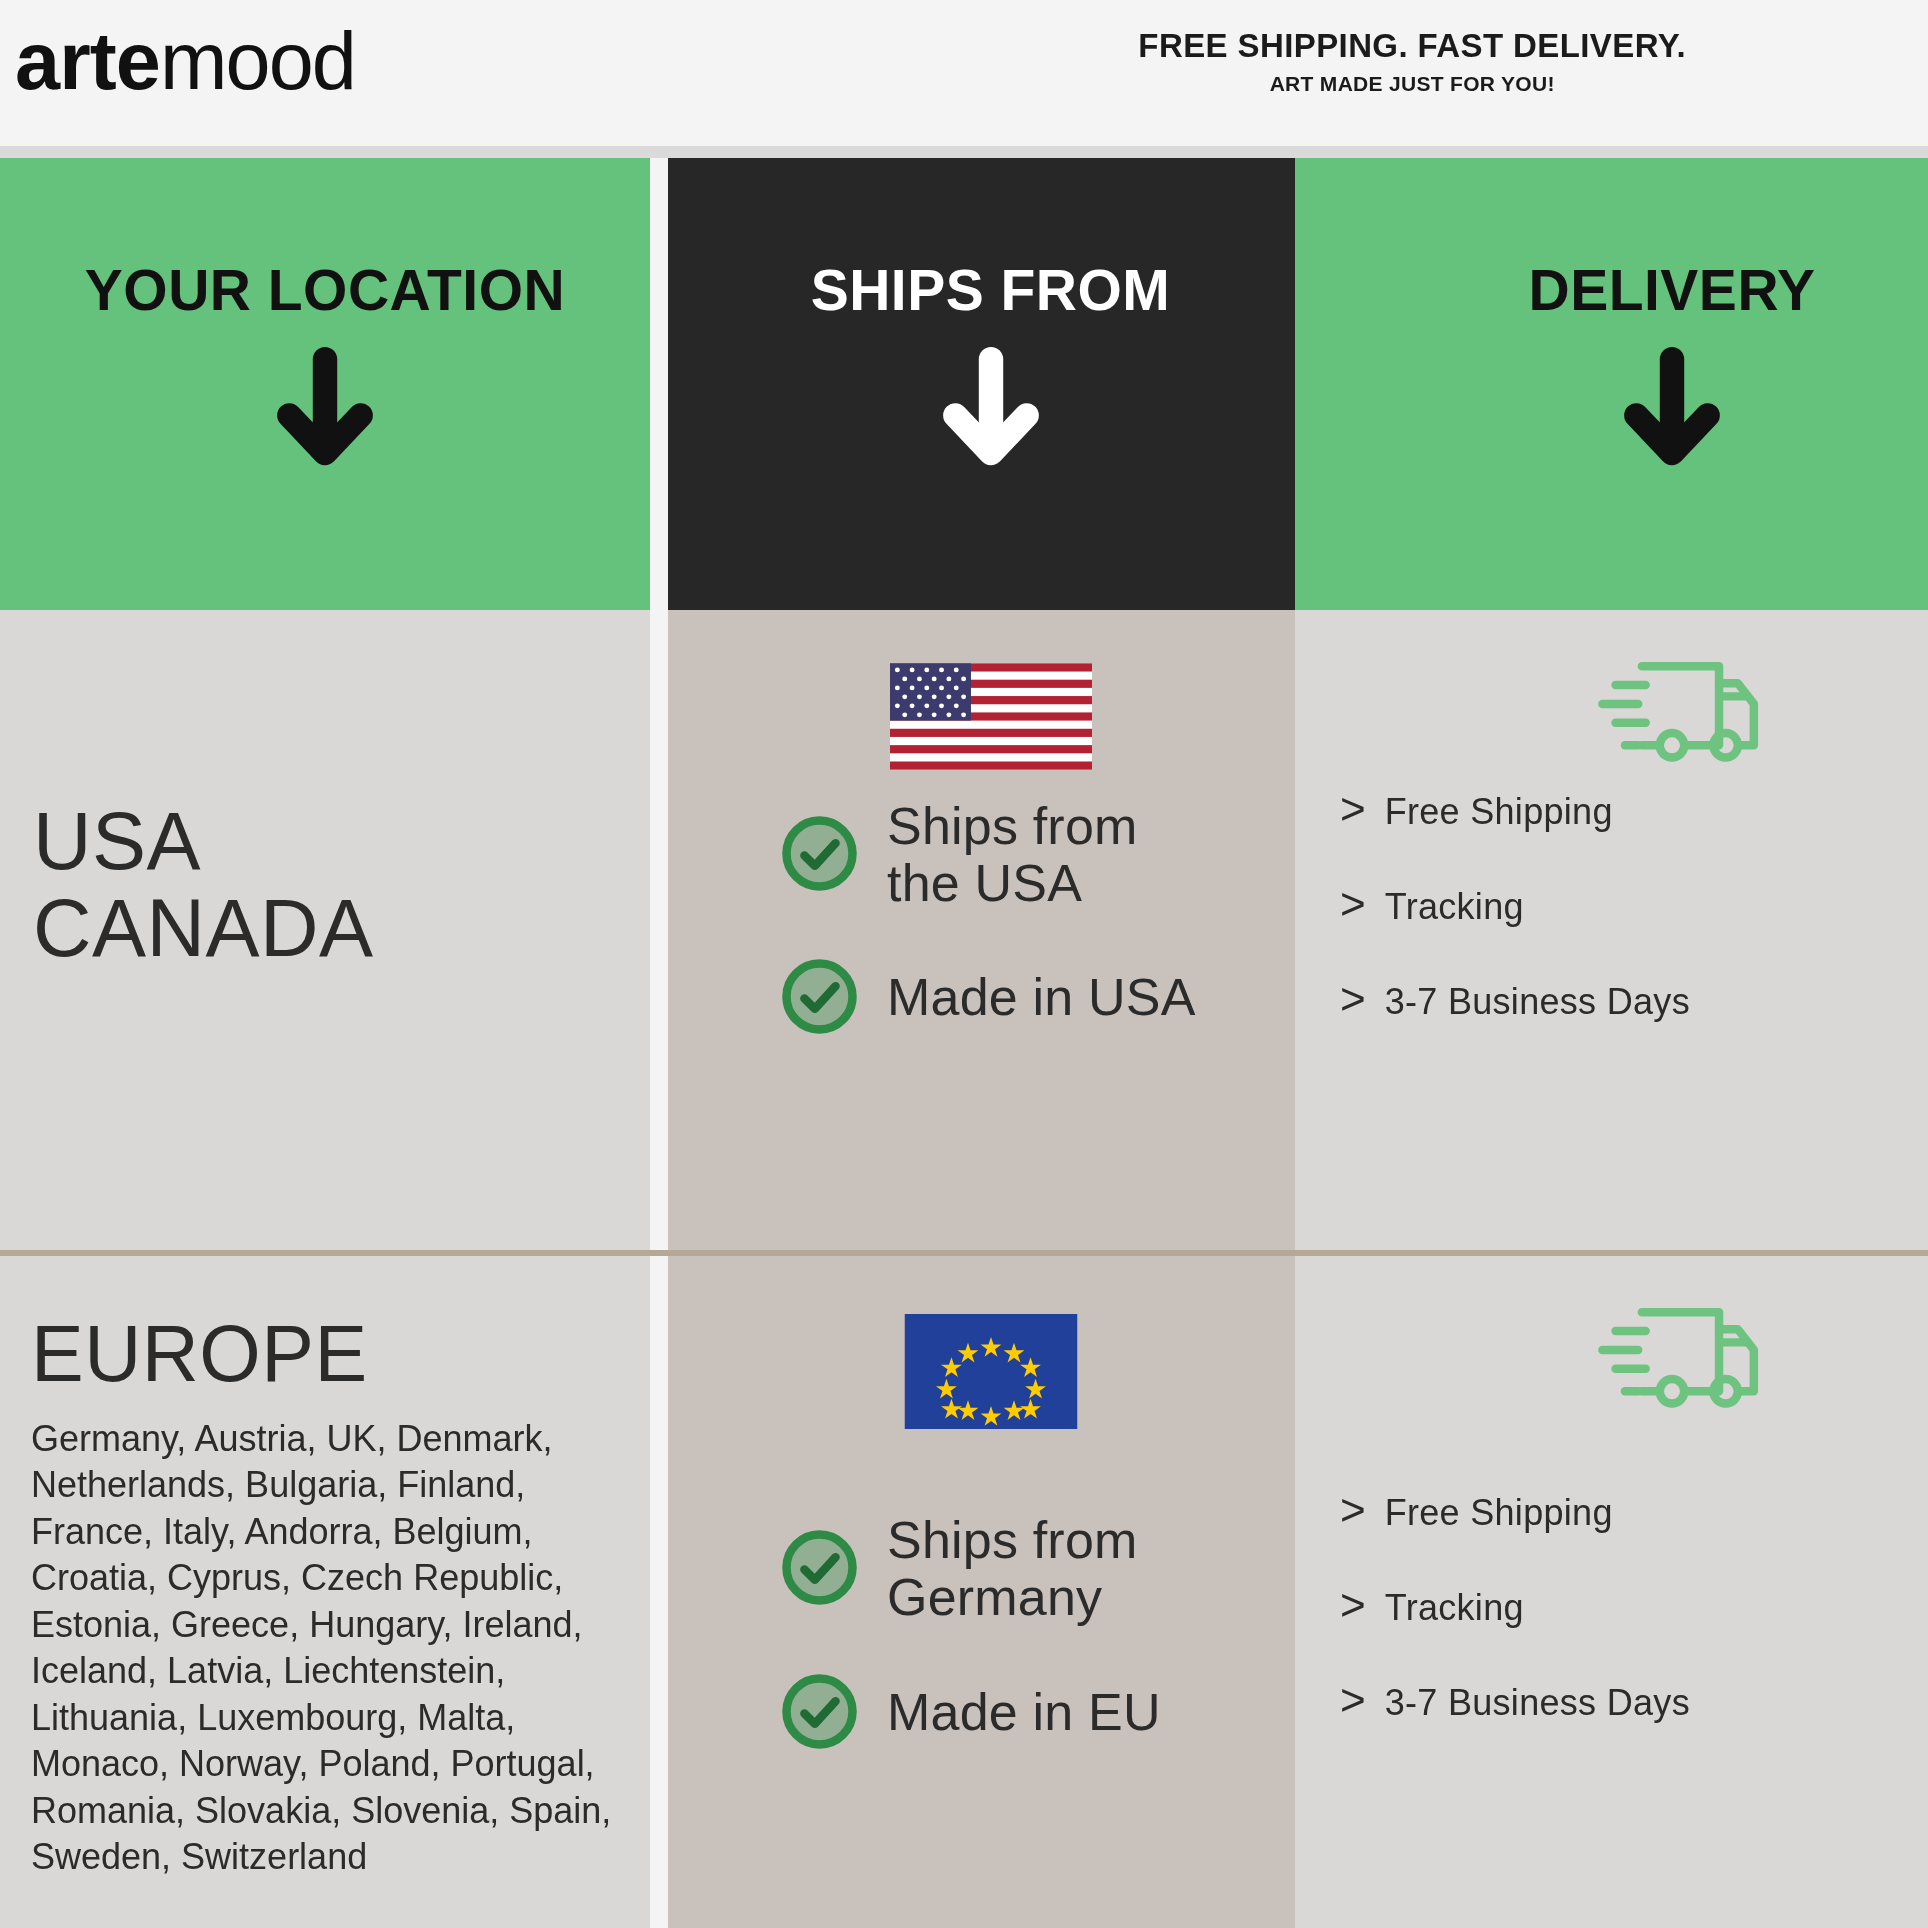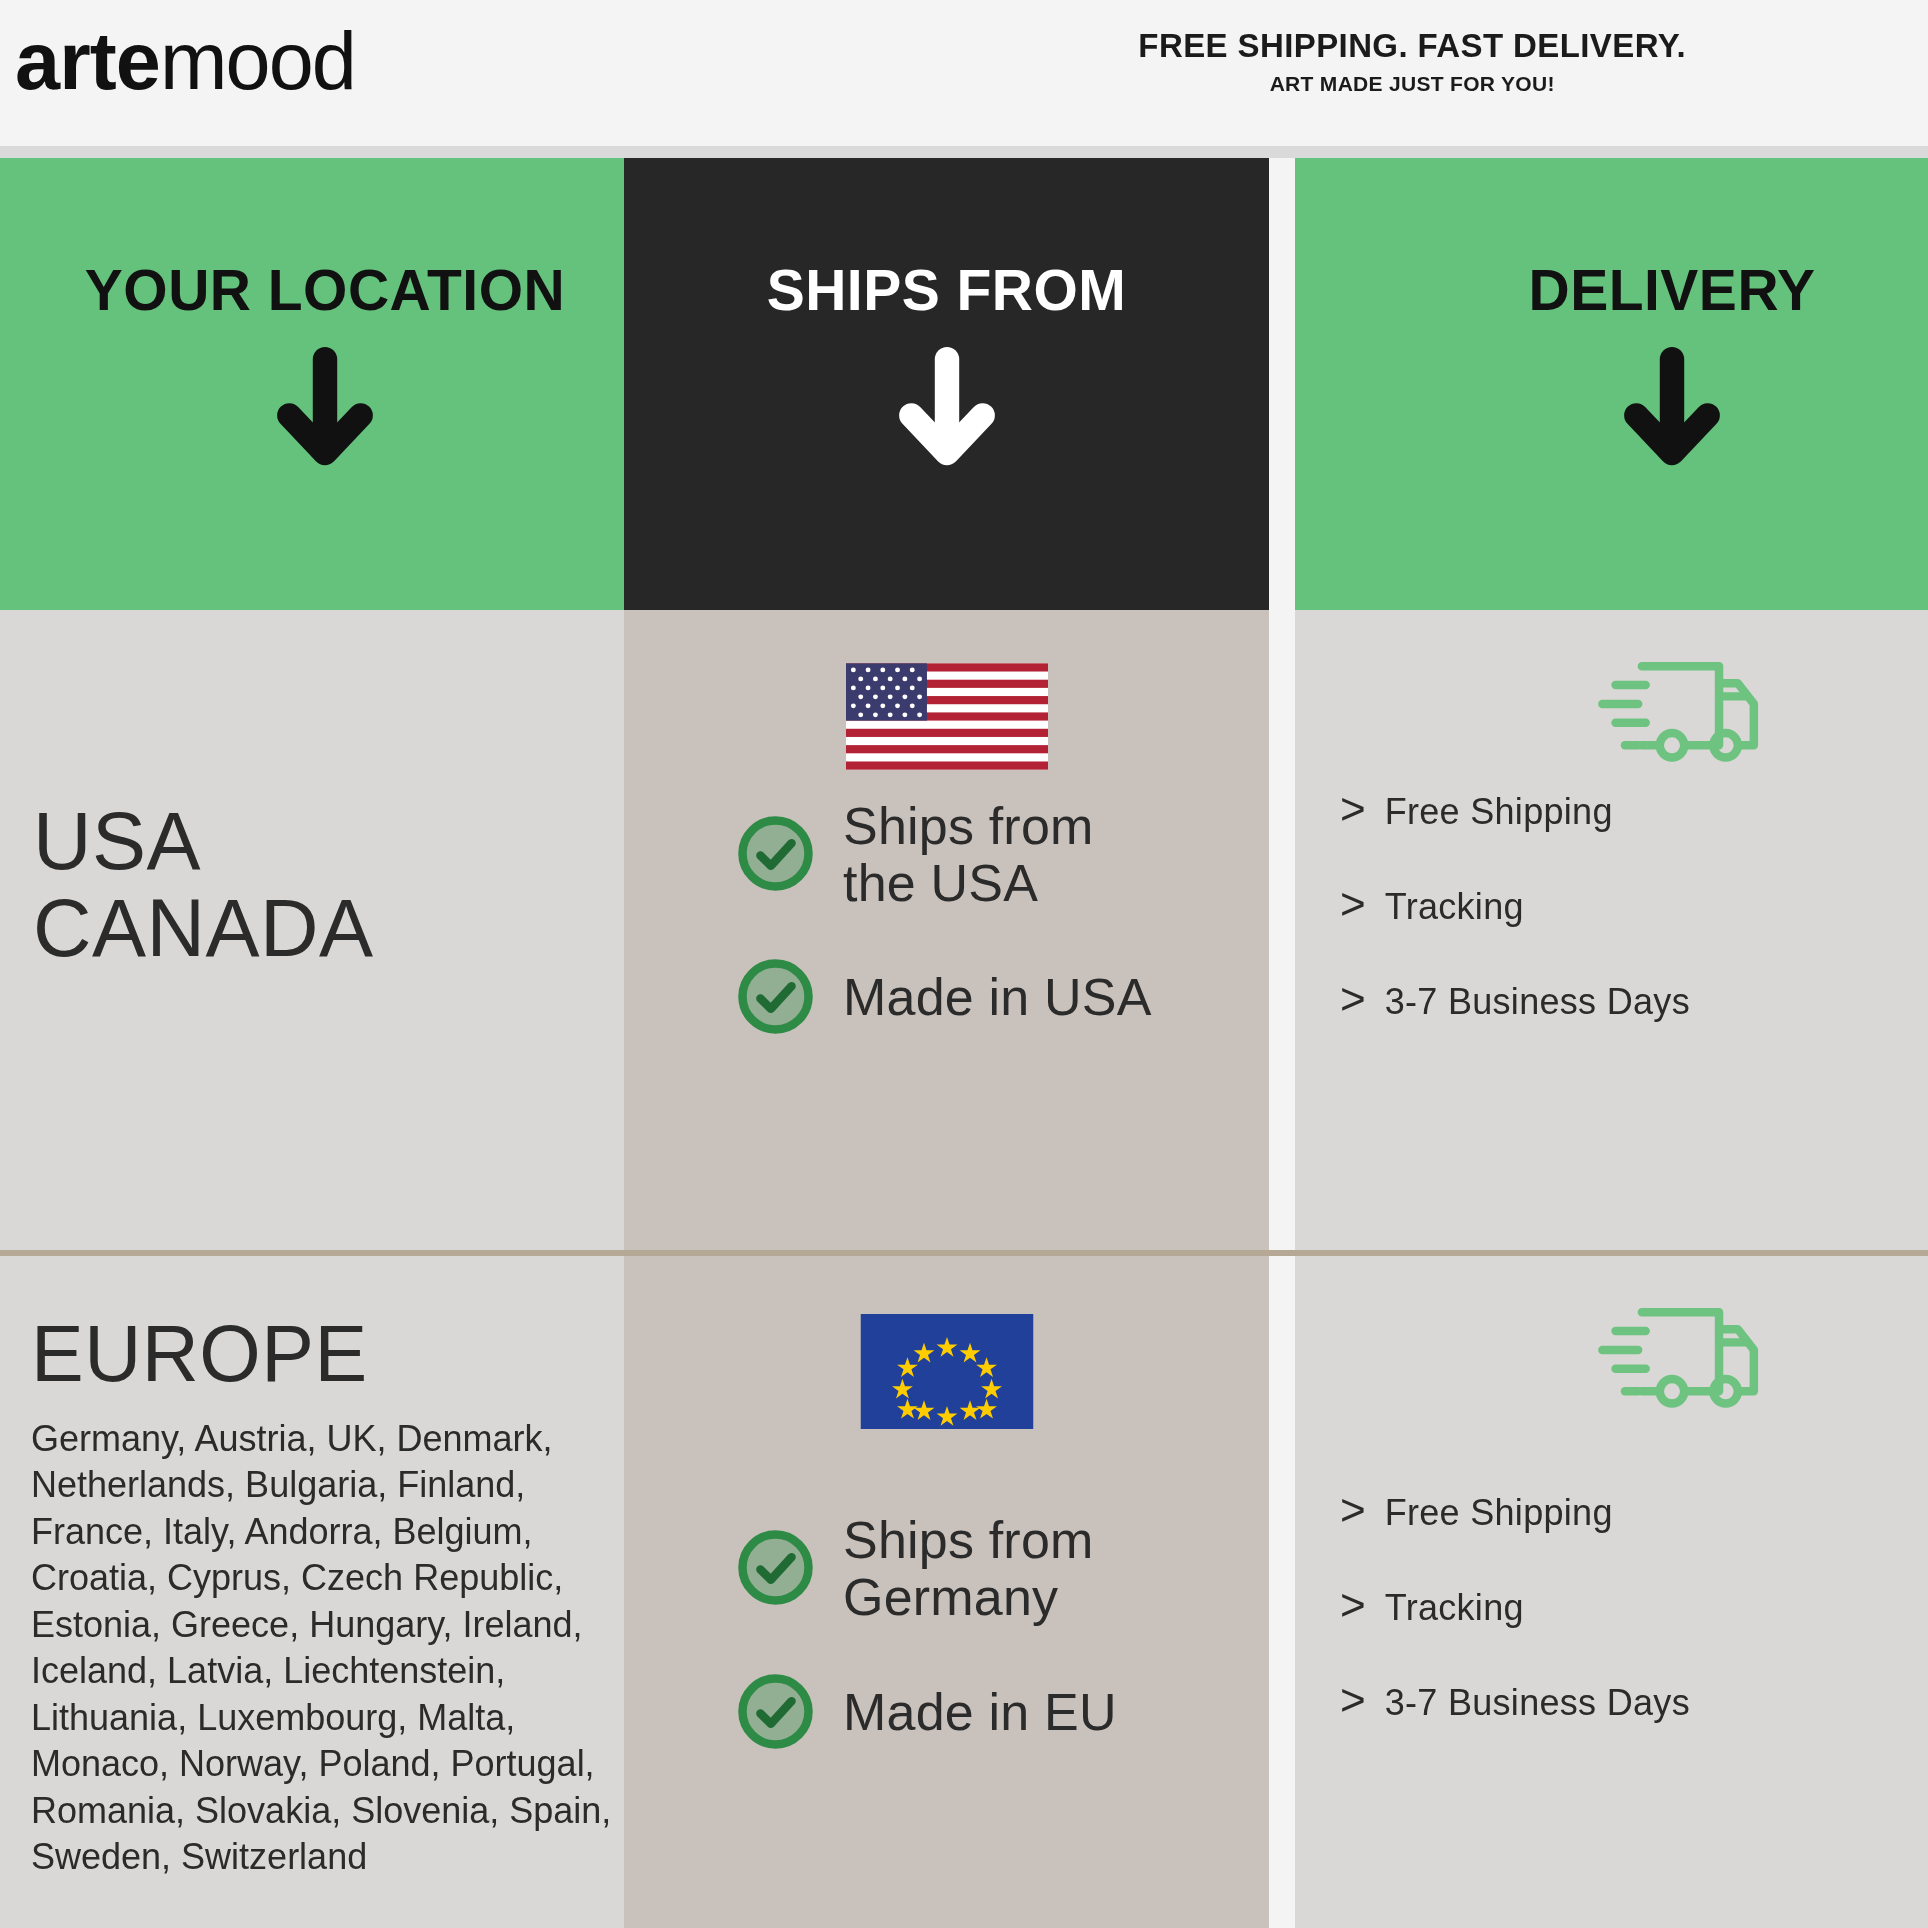--- a/index.html
+++ b/index.html
@@ -40,21 +40,21 @@
     position:absolute; left:0; top:146px; width:1928px; height:12.2px;
     background:#DADADA;
   }
 
   
   .grid{
     position:absolute; left:0; top:158px; width:1928px; height:1770px;
   }
   .col{ position:absolute; top:0; height:1770px; }
   .col-1{ left:0;    width:650px; }
-  .col-2{ left:624px; width:645px; }
+  .col-2{ left:668px; width:645px; }
   .col-3{ left:1295px; width:754px; }
 
   
   .hcell{
     position:absolute; left:0; top:0; width:100%; height:452px;
   }
   .hcell.green{ background:#64C27D; }
   .hcell.dark { background:#272727; }
   .htitle{
     position:absolute; left:0; right:0; top:104px;

